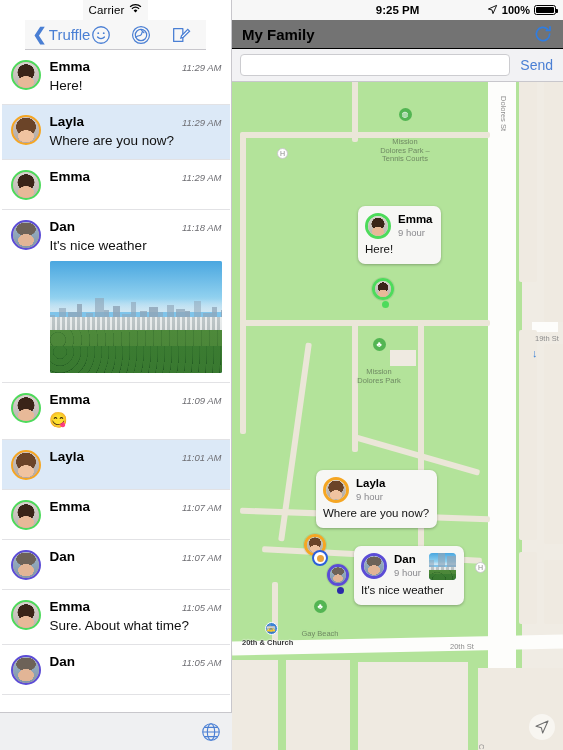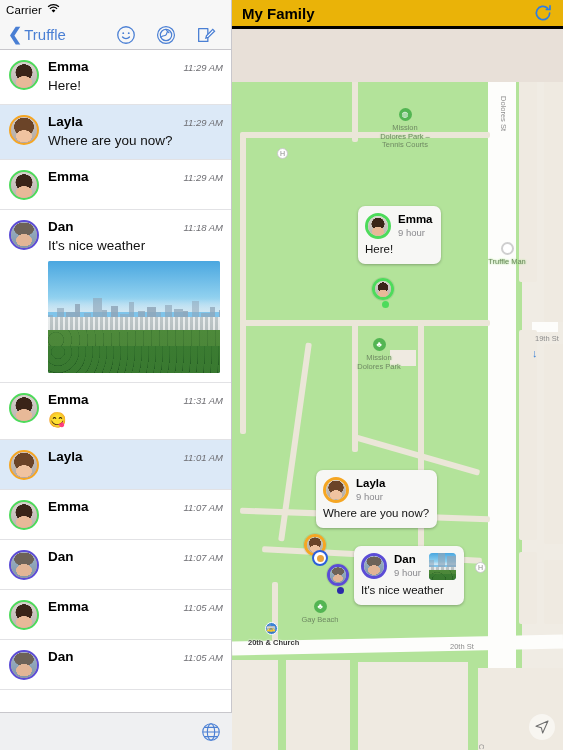--- a/index.html
+++ b/index.html
@@ -10,21 +10,21 @@
     background: #fff;
   }
   #app { position: relative; width: 563px; height: 750px; display: flex; }
 
   
   #left-panel {
     width: 232px; height: 750px;
     background: #fff;
     position: relative;
     border-right: 1px solid #c8c7cc;
-    display: flex; flex-direction: column;
+    display: flex; flex-direction: column; align-items: center;
   }
   .statusbar {
     height: 20px; display: flex; align-items: center;
     padding: 0 6px; font-size: 11.5px; color: #000;
     background: #f7f7f7;
   }
   .statusbar .carrier { font-weight: 400; letter-spacing: .1px; }
   .wifi-ico { margin-left: 5px; display: inline-block; }
 
   .left-navbar {
@@ -132,21 +132,21 @@
   }
   .rs-right { position: absolute; right: 7px; display: flex; align-items: center; gap: 4px; font-size: 11px; }
   .batt {
     width: 22px; height: 10px; border: 1px solid #000; border-radius: 2.5px;
     position: relative; display: inline-block;
   }
   .batt::after{content:"";position:absolute;right:-3px;top:3px;width:2px;height:4px;background:#000;border-radius:0 1px 1px 0;}
   .batt i{position:absolute;inset:1px;background:#000;border-radius:1px;display:block;}
 
   .right-navbar {
-    height: 29px; background: #eab308; border-bottom: 3px solid #000000;
+    height: 29px; background: #737373; border-bottom: 1px solid #000000;
     display: flex; align-items: center; padding: 0 10px;
   }
   .right-title { font-size: 15px; font-weight: 600; color: #000; }
   .refresh-btn { margin-left: auto; cursor: pointer; width: 20px; height: 20px; }
 
   .compose-bar {
     height: 33px; background: #f2f2f4; border-bottom: 1px solid #c8c7cc;
     display: flex; align-items: center; padding: 0 8px; gap: 8px;
   }
   .compose-input {
@@ -186,21 +186,21 @@
     width: 90px; margin-left: -45px;
   }
   .poi-dot {
     width: 13px; height: 13px; border-radius: 50%;
     display: flex; align-items: center; justify-content: center;
     color: #fff; font-size: 8px; line-height: 1;
   }
   .poi-dot.green { background: #53b553; }
   .poi-dot.white { background: #fff; border: 2px solid #cfcfcf; }
   .poi-lbl {
-    font-size: 7.5px; color: #6f8a63; text-align: center; margin-top: 3px;
+    font-size: 7.5px; color: #6f8a63; text-align: center; margin-top: 17px;
     line-height: 1.15; text-shadow: 0 0 2px #b3e39a, 0 0 2px #b3e39a;
   }
   .transit-lbl {
     position: absolute; font-size: 7.5px; color: #3a3a3a; font-weight: 700;
     text-shadow: 0 0 2px #fff, 0 0 2px #fff; white-space: nowrap;
   }
   .transit-ico {
     position: absolute; width: 13px; height: 13px; border-radius: 50%;
     background: #3c82d6; border: 1.5px solid #fff;
     display: flex; align-items: center; justify-content: center;
@@ -388,21 +388,21 @@
             </div>
           </div>
         </div>
         <div class="msg-row">
           <div class="avatar ring-green">
             <span class="face face-emma"></span>
           </div>
           <div class="msg-body">
             <div class="msg-head">
               <span class="msg-name">Emma</span>
-              <span class="msg-time">11:31 AM</span>
+              <span class="msg-time">11:09 AM</span>
             </div>
             <div class="msg-text emoji">😋</div>
           </div>
         </div>
         <div class="msg-row highlight">
           <div class="avatar ring-orange">
             <span class="face face-layla"></span>
           </div>
           <div class="msg-body">
             <div class="msg-head">
@@ -435,20 +435,21 @@
         </div>
         <div class="msg-row">
           <div class="avatar ring-green">
             <span class="face face-emma"></span>
           </div>
           <div class="msg-body">
             <div class="msg-head">
               <span class="msg-name">Emma</span>
               <span class="msg-time">11:05 AM</span>
             </div>
+            <div class="msg-text">Sure. About what time?</div>
           </div>
         </div>
         <div class="msg-row">
           <div class="avatar ring-purple">
             <span class="face face-dan"></span>
           </div>
           <div class="msg-body">
             <div class="msg-head">
               <span class="msg-name">Dan</span>
               <span class="msg-time">11:05 AM</span>
@@ -464,31 +465,49 @@
           <circle cx="12" cy="12" r="9"></circle>
           <ellipse cx="12" cy="12" rx="4" ry="9"></ellipse>
           <path d="M3 12h18M4.6 7h14.8M4.6 17h14.8"></path>
         </svg>
       </span>
     </div>
   </div>
 
   <div id="right-panel">
 
+    <div class="right-statusbar">
+      <span>9:25 PM</span>
+      <span class="rs-right">
+        <span>
+          <svg width="11" height="11" viewBox="0 0 24 24" fill="none" stroke="#000" stroke-width="2">
+              <path d="M21 3 3 11l8 2 2 8z" stroke-linejoin="round"></path>
+            </svg>
+        </span>
+        <span>100%</span>
+        <span class="batt">
+            <i></i>
+          </span>
+      </span>
+    </div>
 
     <div class="right-navbar">
       <span class="right-title">My Family</span>
       <span class="refresh-btn">
         <svg viewBox="0 0 24 24" width="20" height="20" fill="none" stroke="#2f7de1" stroke-width="2" stroke-linecap="round">
           <path d="M20 12a8 8 0 1 1-2.6-5.9"></path>
             <path d="M20.4 3.4v4.3h-4.3" stroke-linejoin="round"></path>
         </svg>
       </span>
     </div>
 
+    <div class="compose-bar">
+      <input class="compose-input" type="text" value="" placeholder="" style="">
+      <span class="send-btn">Send</span>
+    </div>
 
     <div id="map">
       <div class="map-layer">
         <div class="park"></div>
         <div class="park2"></div>
 
         <div class="road" style="left:256px; top:-20px; width:28px; height:700px;"></div>
         <div class="road" style="left:0; top:556px; width:331px; height:14px; transform:rotate(-1.2deg);"></div>
         <div class="road" style="left:248px; top:600px; width:12px; height:120px;"></div>
         <div class="road" style="left:300px; top:240px; width:26px; height:10px;"></div>
@@ -530,30 +549,26 @@
           <div class="poi-lbl">Mission<br>Dolores Park –<br>Tennis Courts</div>
         </div>
         <div class="poi" style="left:147px; top:256px;">
           <div class="poi-dot green">♣</div>
           <div class="poi-lbl">Mission<br>Dolores Park</div>
         </div>
         <div class="poi" style="left:88px; top:518px;">
           <div class="poi-dot green">♣</div>
           <div class="poi-lbl">Gay Beach</div>
         </div>
-        <div class="poi" style="left:275px; top:160px;">
-          <div class="poi-dot white"></div>
-          <div class="poi-lbl">Truffle Man</div>
-        </div>
 
         <div class="hmark" style="left:45px; top:66px;">H</div>
         <div class="hmark" style="left:243px; top:480px;">H</div>
 
         <div class="transit-ico" style="left:33px; top:540px;">🚋</div>
-        <div class="transit-lbl" style="left:16px; top:556px;">20th &amp; Church</div>
+        <div class="transit-lbl" style="left:10px; top:556px;">20th &amp; Church</div>
       </div>
 
       <div class="map-layer" id="overlay">
           <div class="map-pin green" style="left: 140px; top: 196px;">
             <div class="pin-av">
               <span class="face face-emma" style="position:absolute;inset:0"></span>
             </div>
             <div class="pin-tail"></div>
           </div>
           <div class="map-pin orange" style="left: 72px; top: 452px;">

